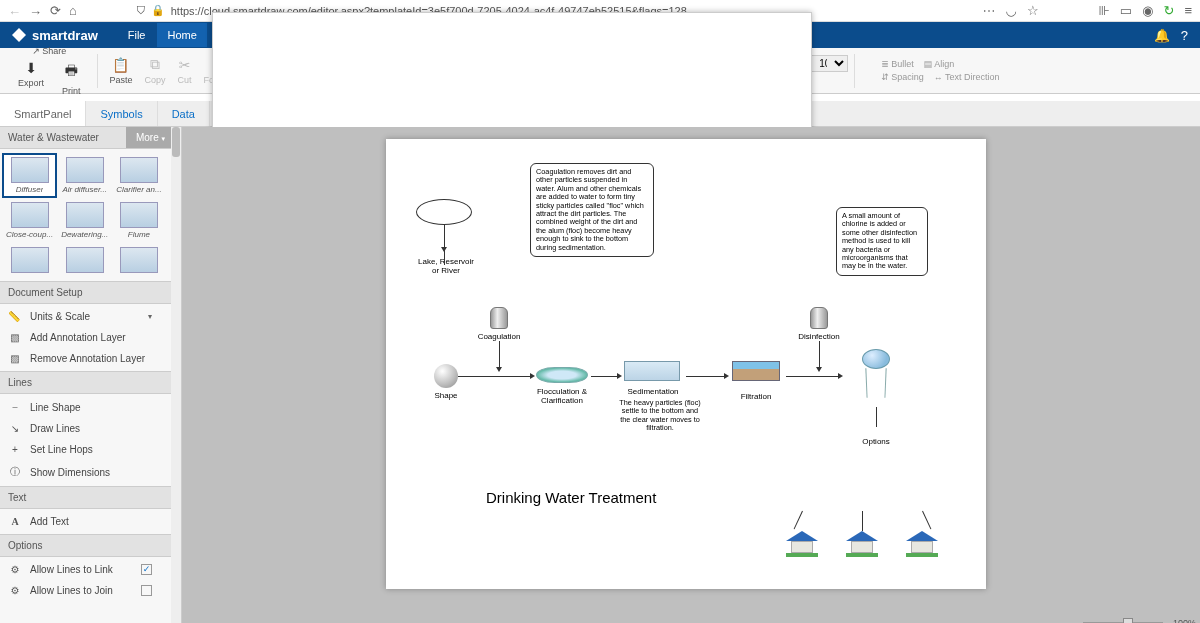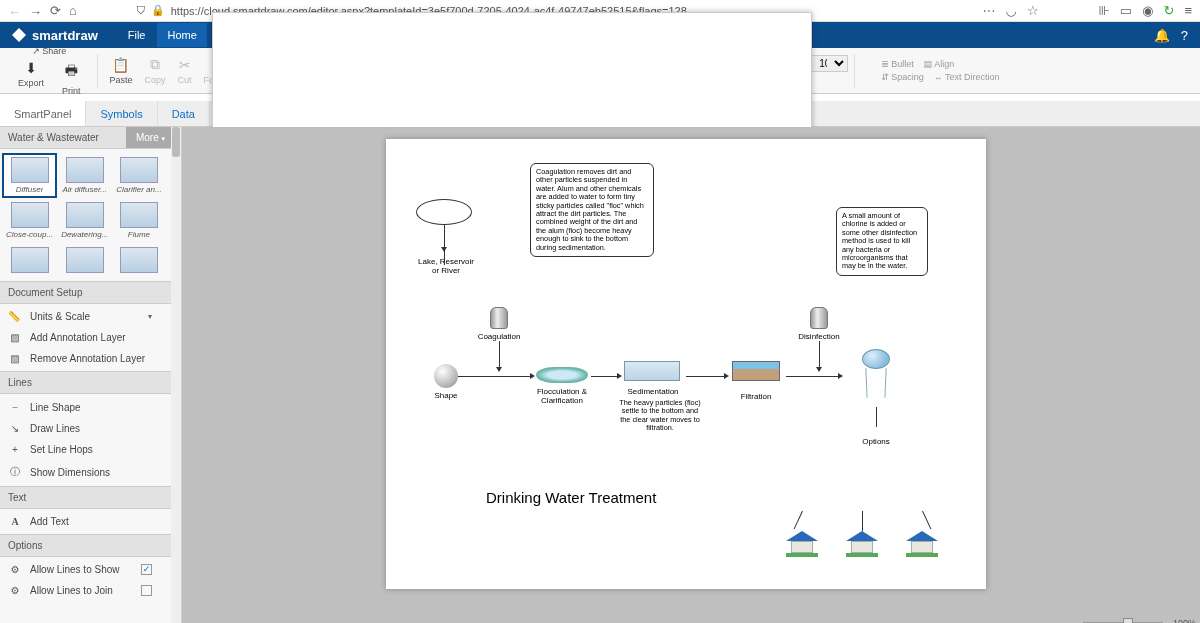--- a/index.html
+++ b/index.html
@@ -355,21 +355,21 @@
       <div class="row">
           <span class="ricn" style="font-family:serif;font-weight:bold">A</span>
           <span>Add Text</span>
         </div>
     </div>
 
     <div class="section-h">Options</div>
     <div class="section-body">
       <div class="row">
           <span class="ricn">⚙</span>
-          <span>Allow Lines to Show</span>
+          <span>Allow Lines to Link</span>
           <span class="chk on"></span>
         </div>
       <div class="row">
           <span class="ricn">⚙</span>
           <span>Allow Lines to Join</span>
           <span class="chk"></span>
         </div>
     </div>
 
     <div class="scroll-gutter">

